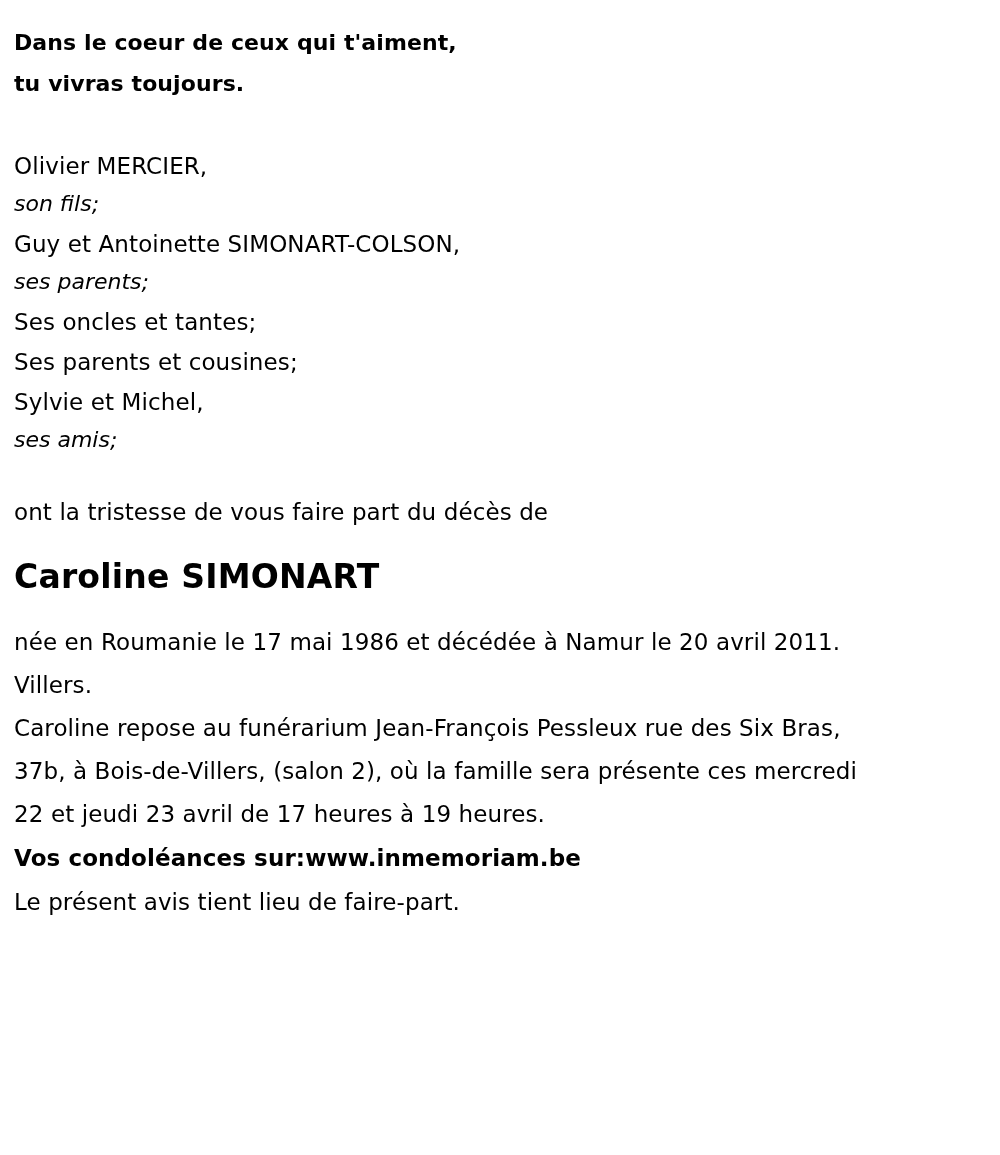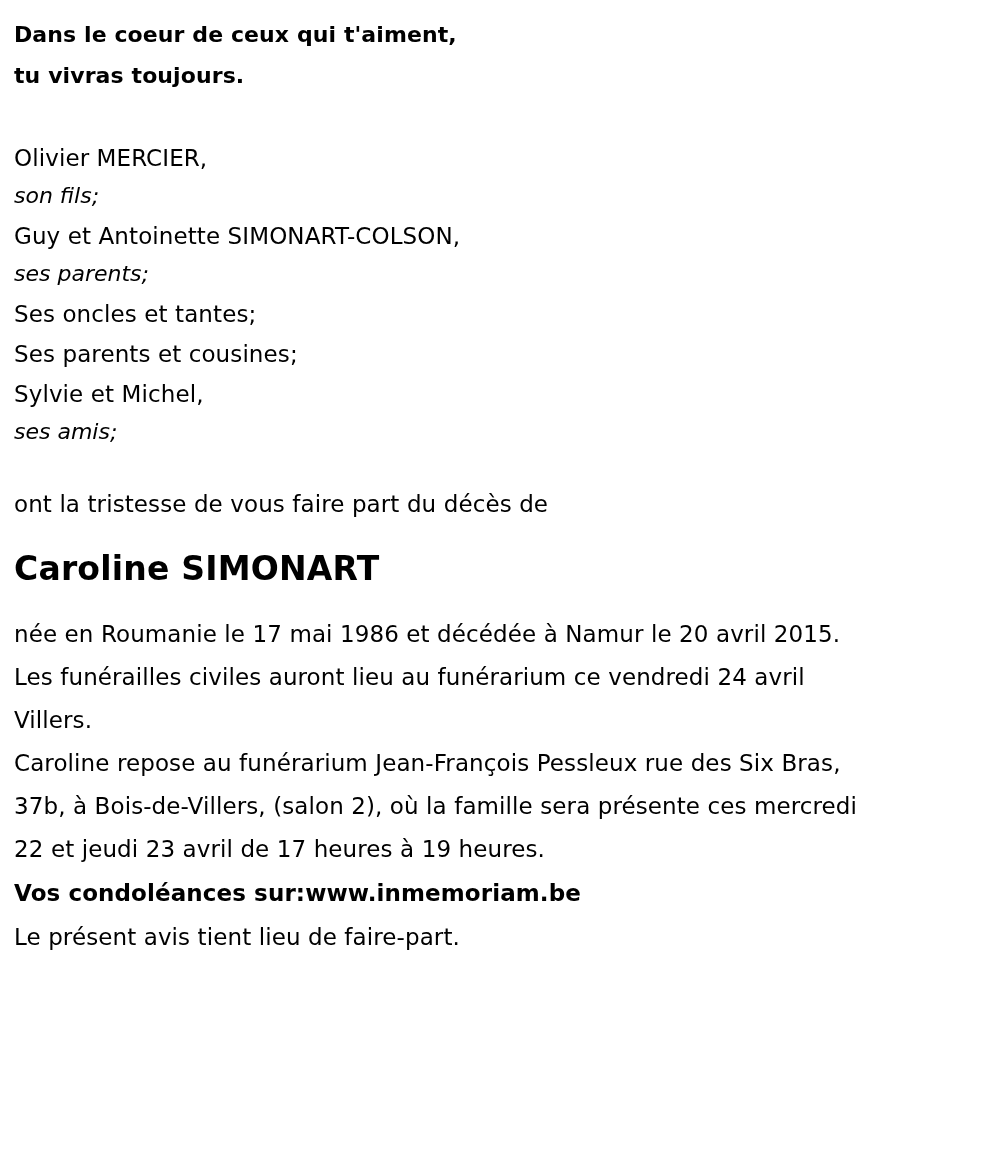--- a/index.html
+++ b/index.html
@@ -11,21 +11,21 @@
     width: 1000px;
     height: 1155px;
     font-family: "DejaVu Sans", "Liberation Sans", sans-serif;
     color: #000000;
     overflow: hidden;
   }
   .page {
     width: 916px;
     height: 1155px;
     box-sizing: border-box;
-    padding: 14px 10px 0 14px;
+    padding: 22px 10px 0 14px;
     position: relative;
   }
 
   
   .line {
     font-size: 23px;
     line-height: 44px;
     font-weight: 400;
     letter-spacing: 0.1px;
     white-space: pre;
@@ -125,24 +125,23 @@
   <div class="gap-lg"></div>
 
   <div class="line">ont la tristesse de vous faire part du décès de</div>
 
   <div class="gap-md"></div>
 
   <div class="deceased-name">Caroline SIMONART</div>
 
   <div class="gap-md"></div>
 
-  <div class="line">née en Roumanie le 17 mai 1986 et décédée à Namur le 20 avril 2015.</div>
+  <div class="line">née en Roumanie le 17 mai 1986 et décédée à Namur le 20 avril 2011.</div>
 
   <div class="para bold">
-    <div class="line">Les funérailles civiles auront lieu au funérarium ce vendredi 24 avril</div>
     <div class="line">Villers.</div>
   </div>
 
   <div class="para">
     <div class="line">Caroline repose au funérarium Jean-François Pessleux rue des Six Bras,</div>
     <div class="line">37b, à Bois-de-Villers, (salon 2), où la famille sera présente ces mercredi</div>
     <div class="line">22 et jeudi 23 avril de 17 heures à 19 heures.</div>
   </div>
 
 

